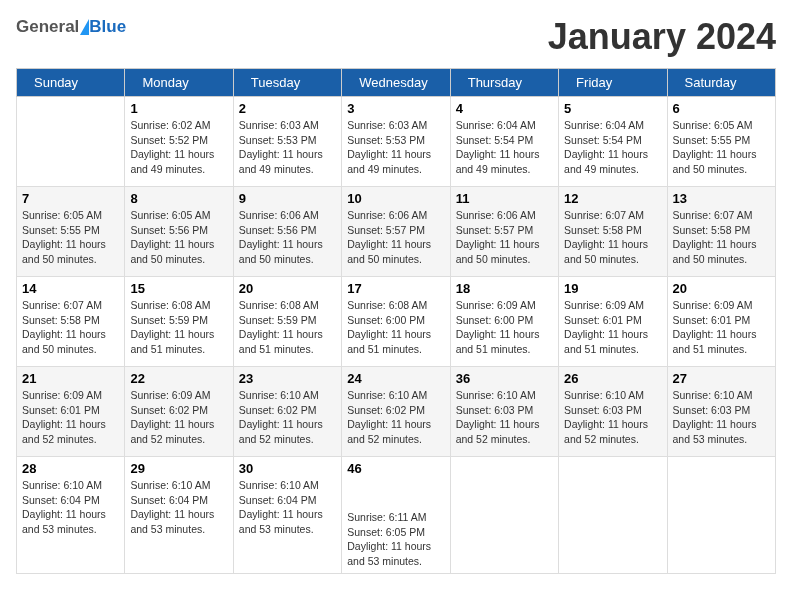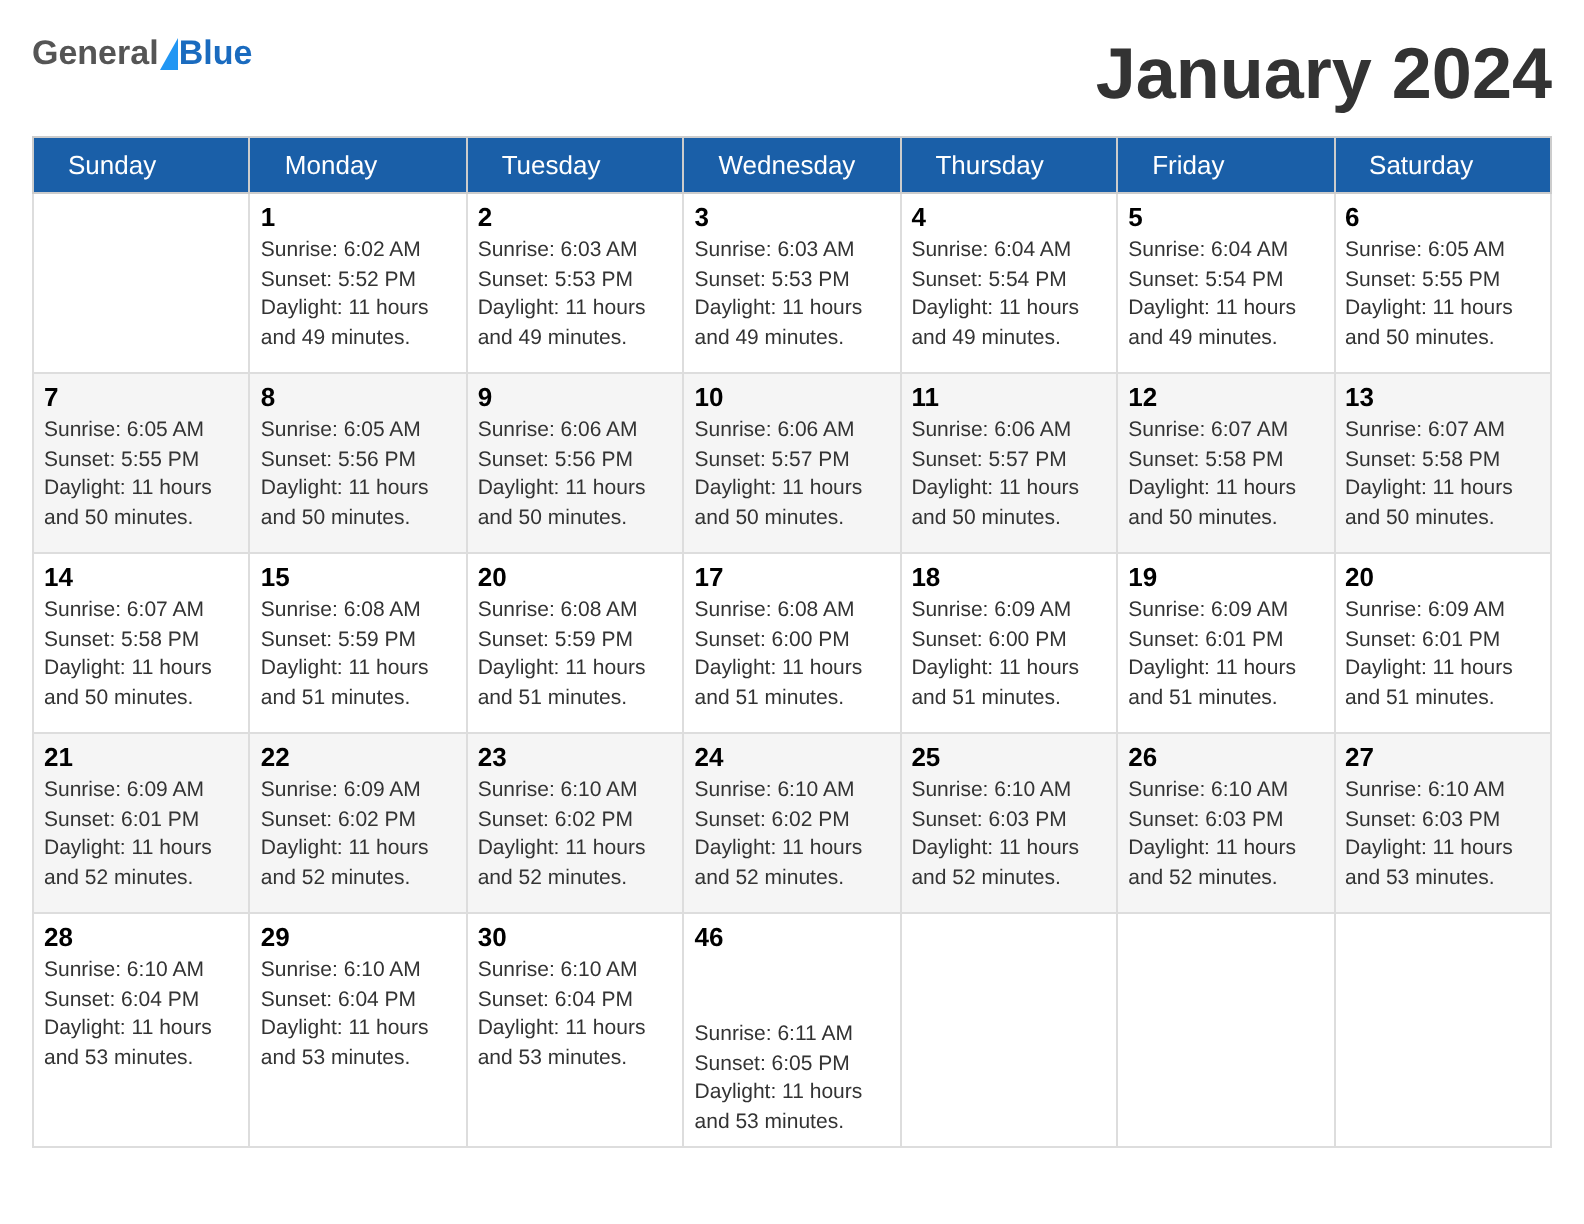--- a/index.html
+++ b/index.html
@@ -292,21 +292,21 @@
 and 52 minutes.</div>
         </td>
         <td>
           <div class="day-num">24</div>
           <div class="day-info" style="white-space: pre-line;">Sunrise: 6:10 AM
 Sunset: 6:02 PM
 Daylight: 11 hours
 and 52 minutes.</div>
         </td>
         <td>
-          <div class="day-num">25</div>
+          <div class="day-num">36</div>
           <div class="day-info" style="white-space: pre-line;">Sunrise: 6:10 AM
 Sunset: 6:03 PM
 Daylight: 11 hours
 and 52 minutes.</div>
         </td>
         <td>
           <div class="day-num">26</div>
           <div class="day-info" style="white-space: pre-line;">Sunrise: 6:10 AM
 Sunset: 6:03 PM
 Daylight: 11 hours

